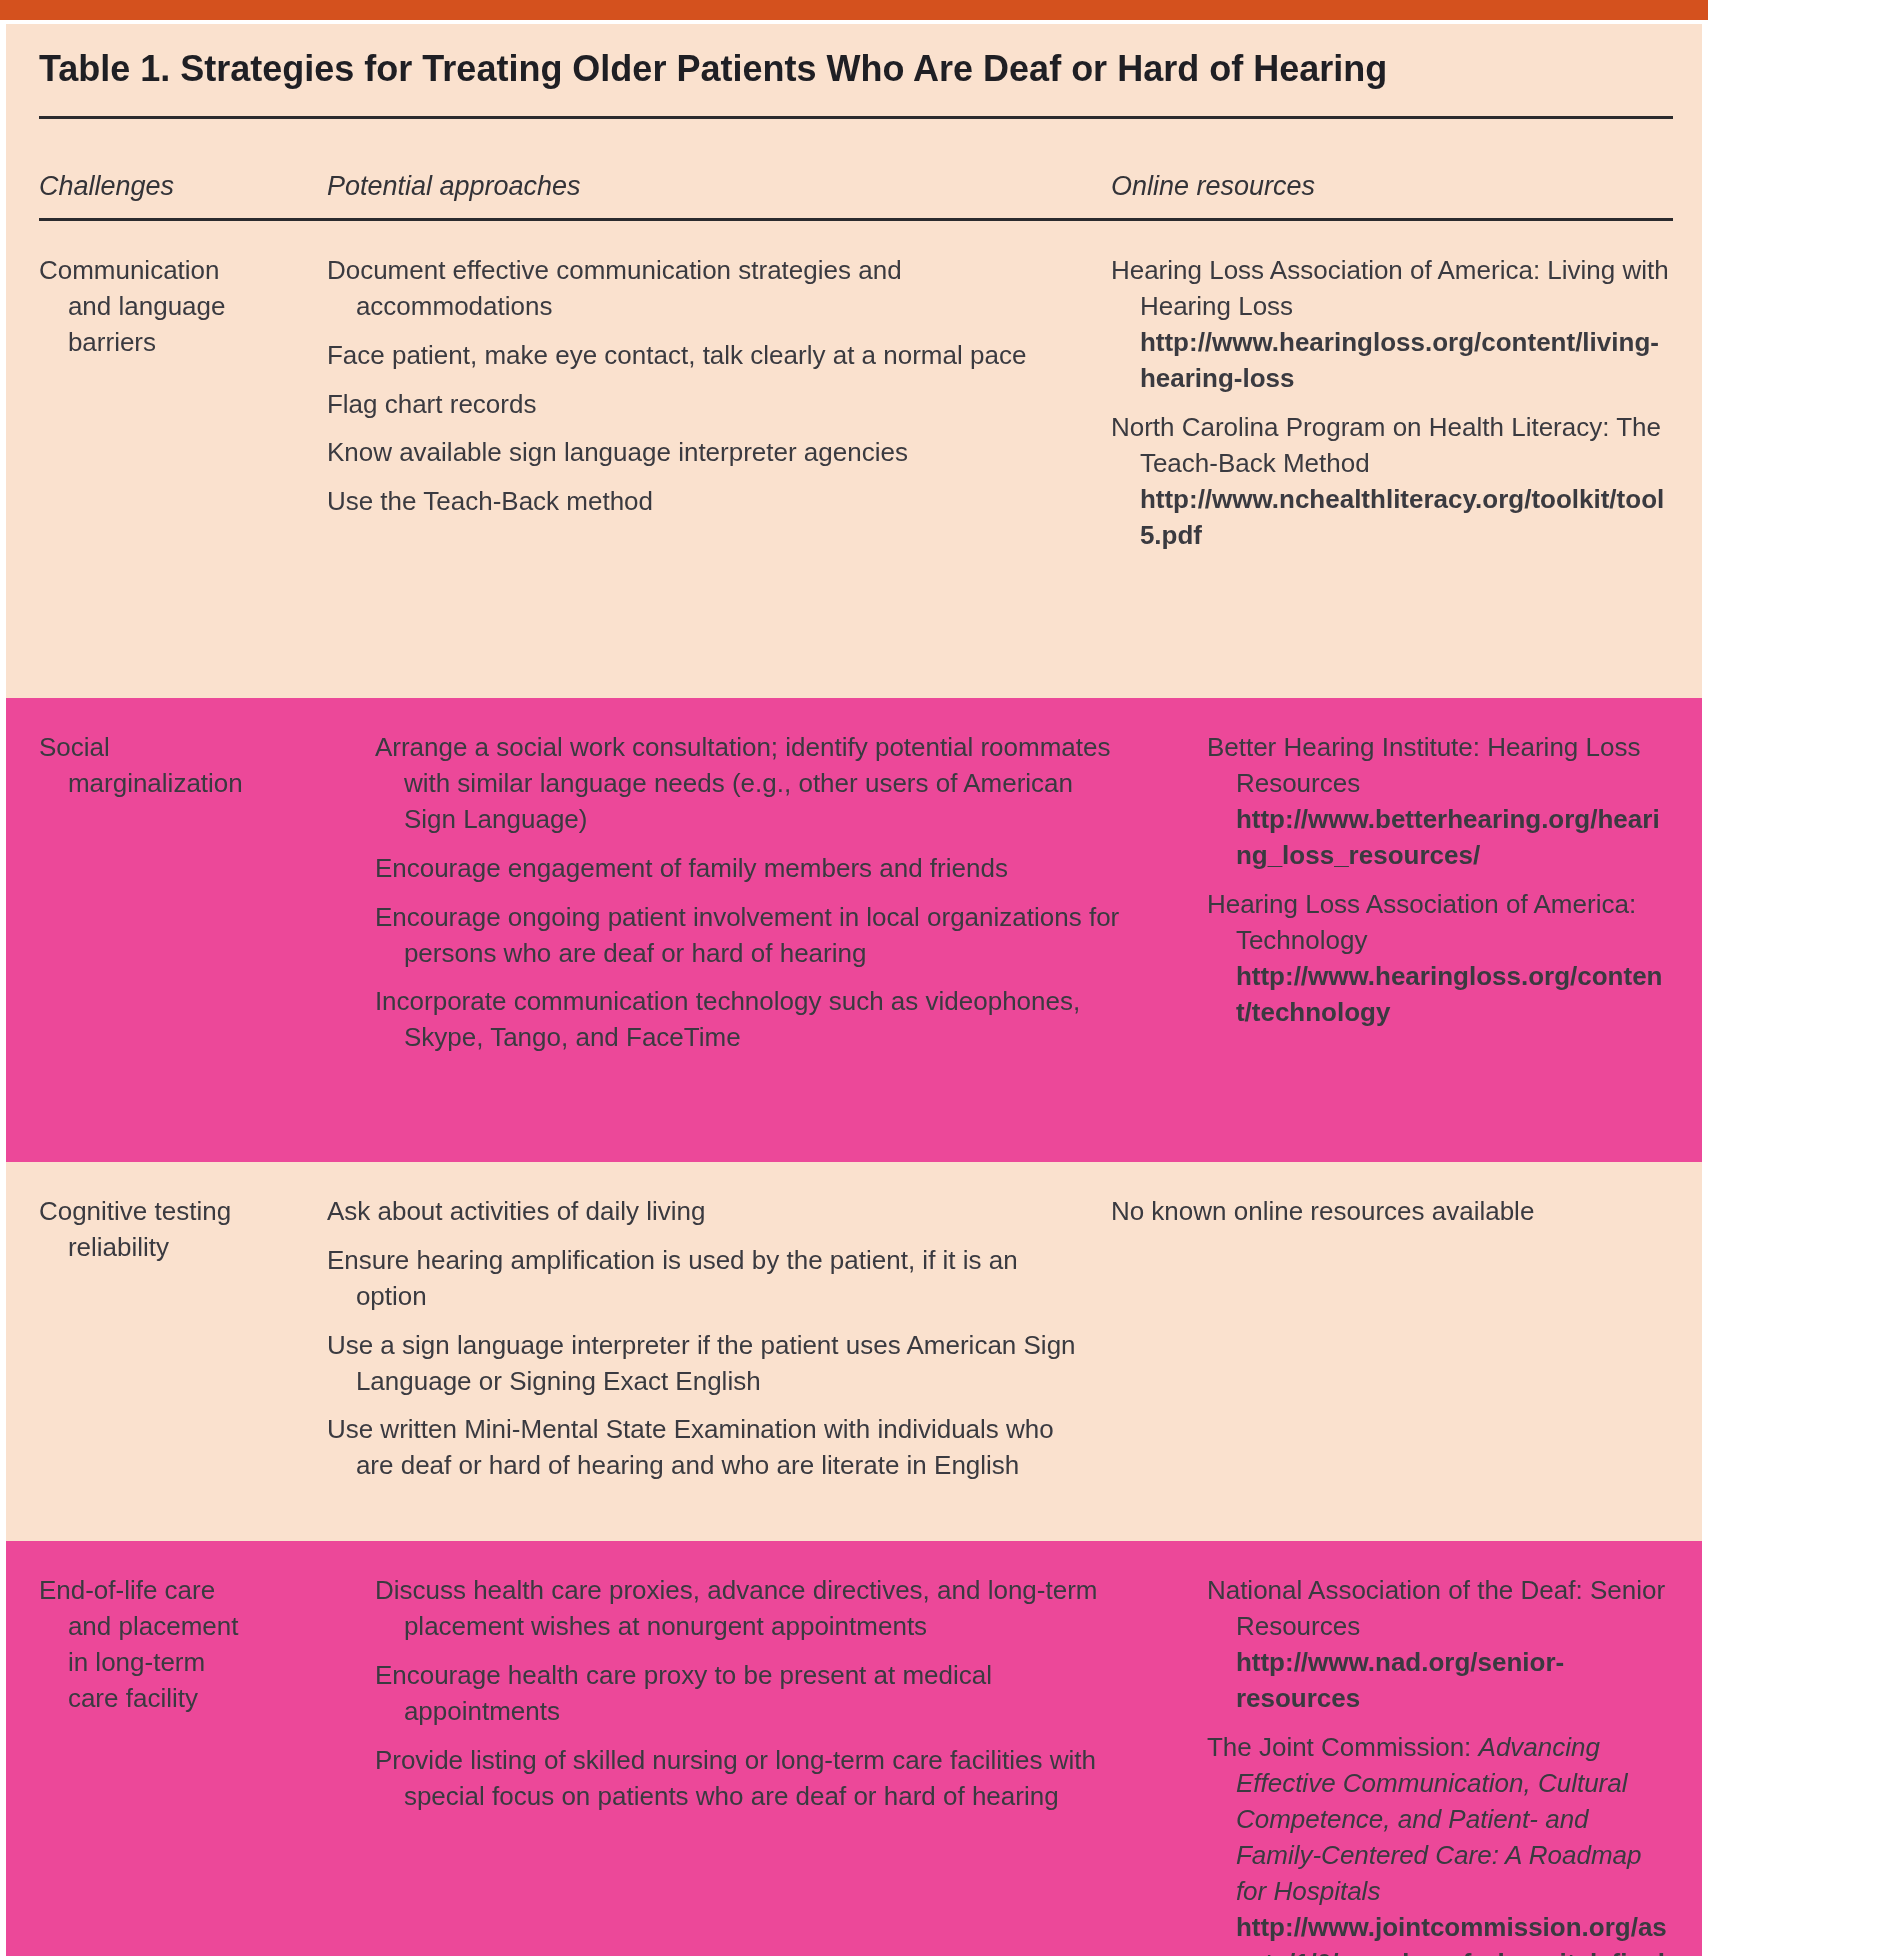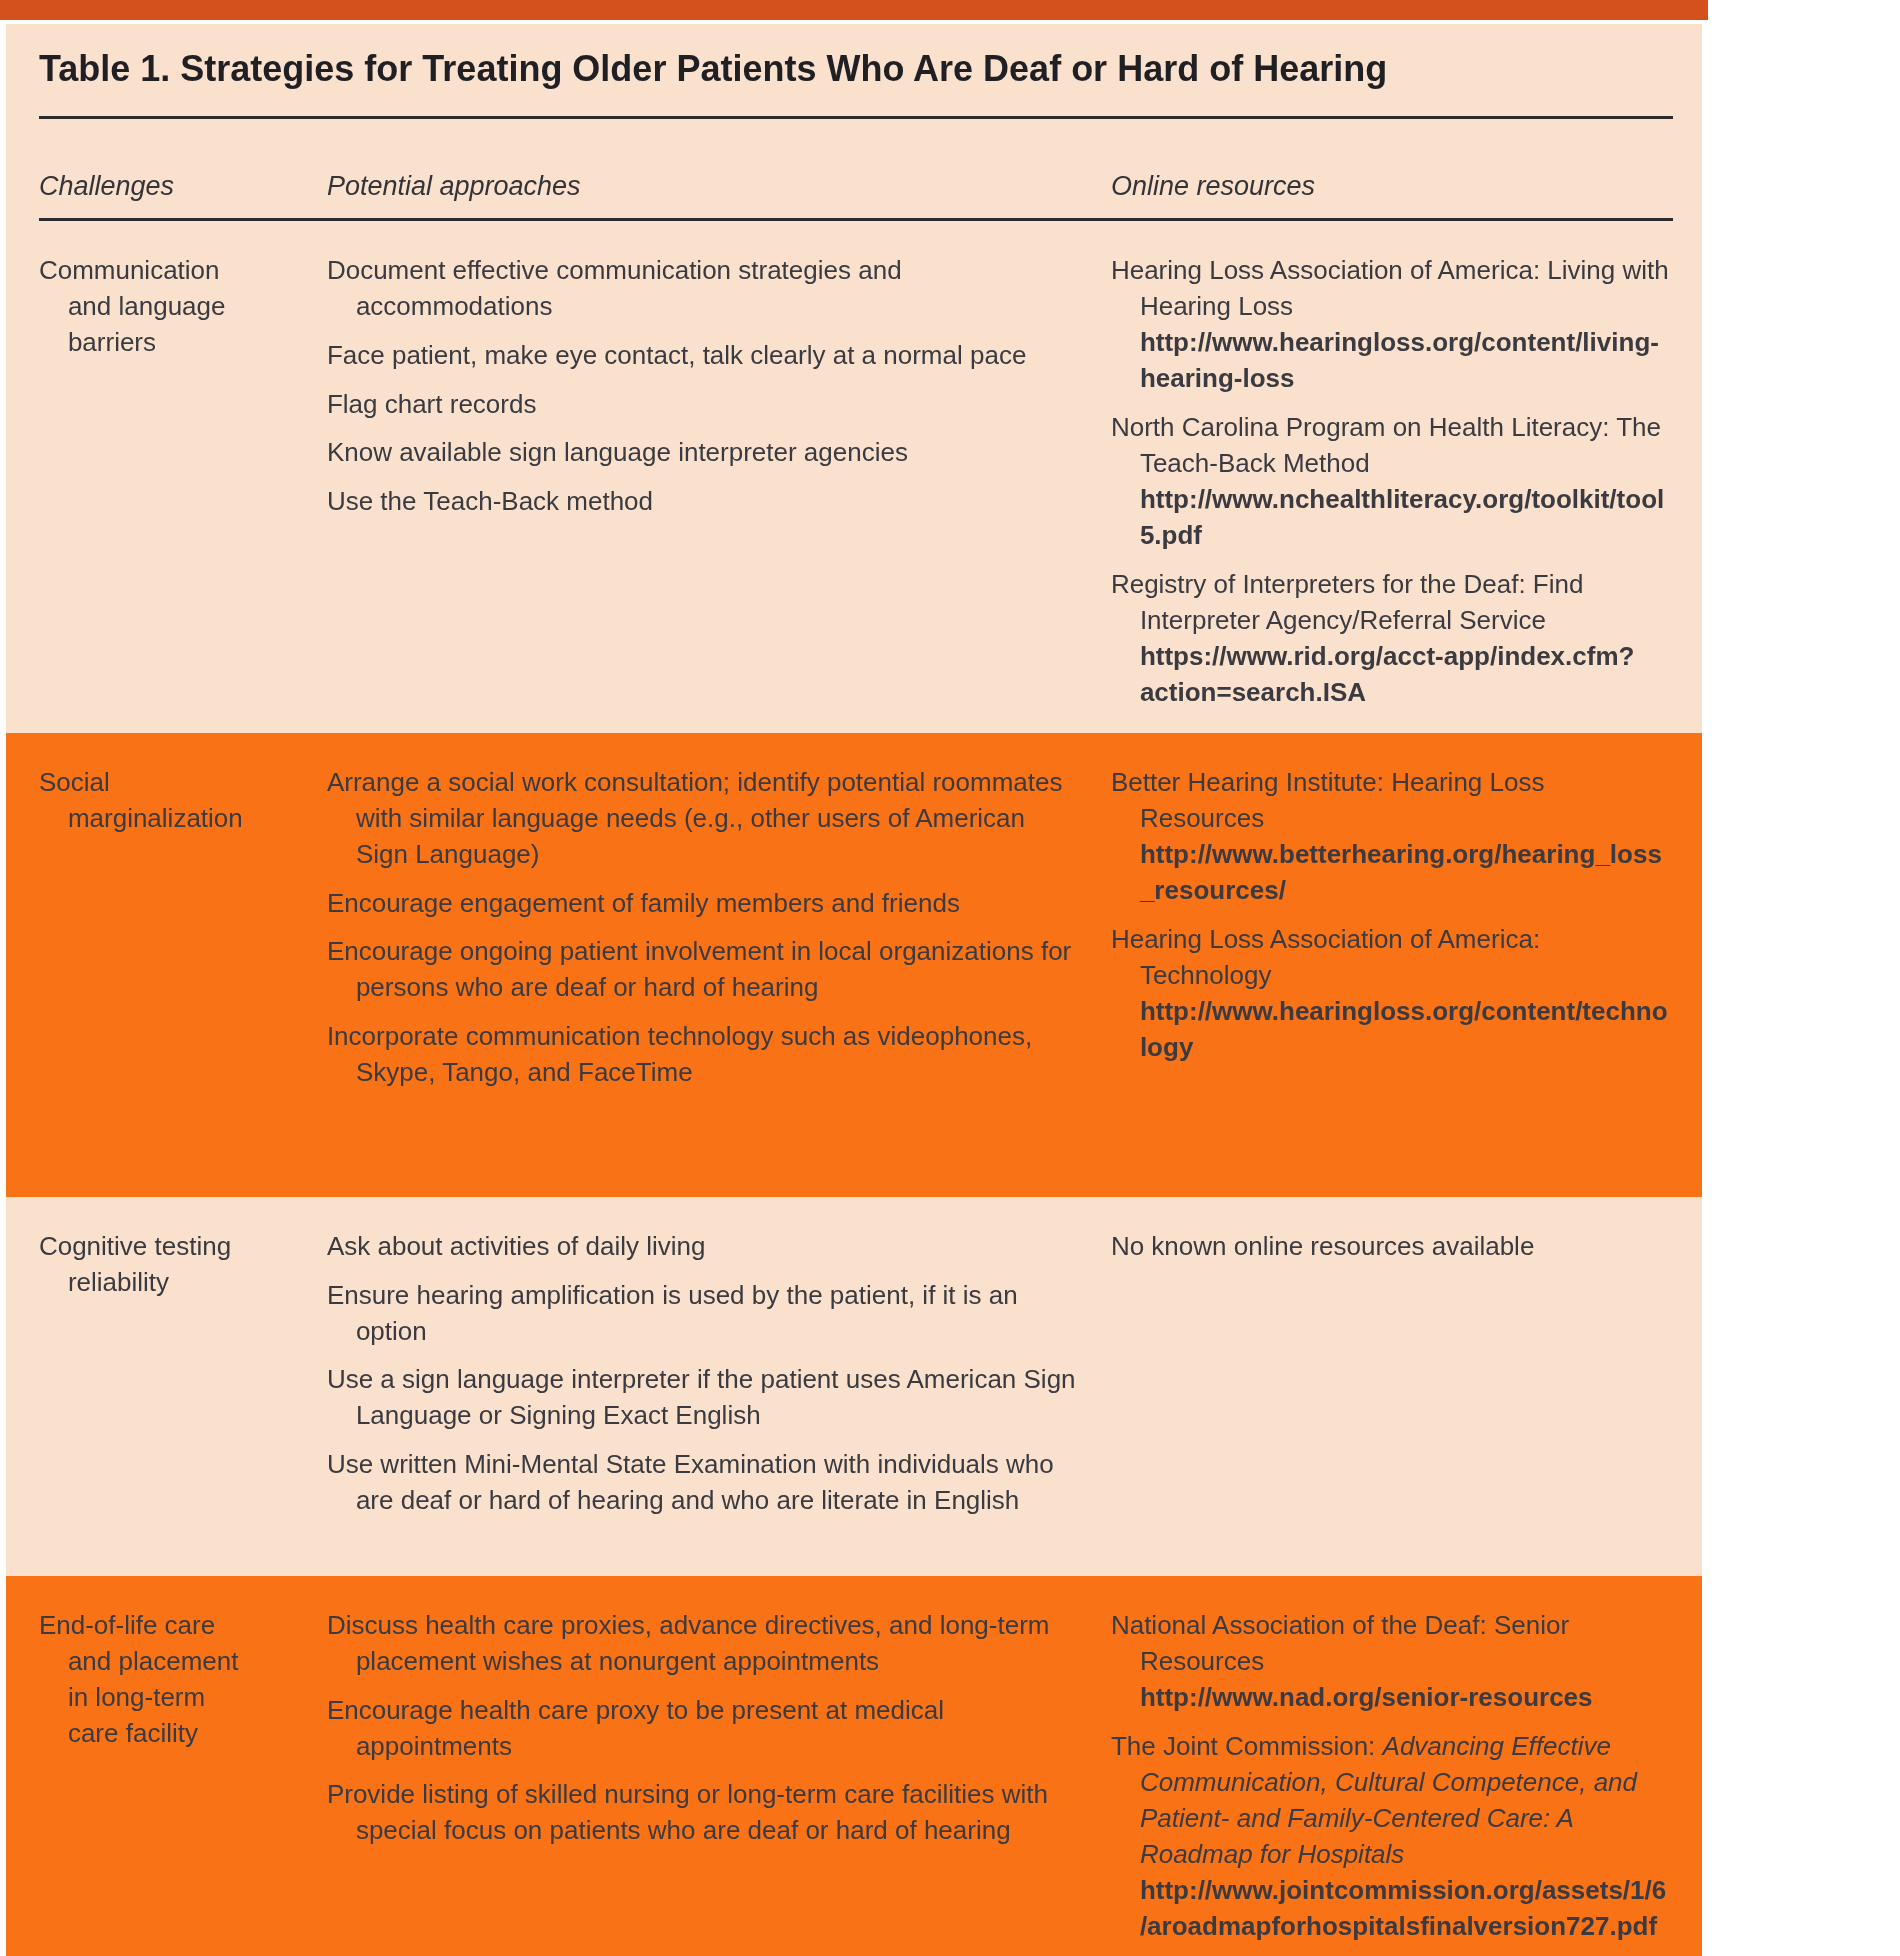--- a/index.html
+++ b/index.html
@@ -9,21 +9,21 @@
     font-family:"Liberation Sans", sans-serif;
     color:#3a3a40;
     display:flex;flex-direction:column;
     box-sizing:border-box;
     overflow:hidden;
   }
   .accent-bar{height:19.5px;width:100%;background:#d4511e;flex:0 0 auto;}
   .accent-bar.bottom{height:17.6px;margin-top:auto;margin-bottom:2.9px;}
   .content{margin:4.9px 5.9px 0 5.9px;flex:0 0 auto;}
   .peach{background:#fae1ce;}
-  .white-row{background:#f97316;}
+  .white-row{background:#ec4899;gap:48px;}
 
   .head-block{padding:0 29px 0 33px;}
   .table-title{
     padding-top:21.5px;
     font-size:36px;line-height:45px;font-weight:bold;
     color:#1f1f24;letter-spacing:0;
   }
   .rule{height:2.9px;background:#2b2b2e;border:none;margin:0;}
   .rule.top-rule{margin-top:25px;}
   .cols-header{
@@ -85,24 +85,20 @@
       </div>
       <div class="cell c3">
         <div class="hang">
           <span>Hearing Loss Association of America: Living with Hearing Loss</span>
           <span class="res-url">http://www.hearingloss.org/content/living-hearing-loss</span>
         </div>
         <div class="hang">
           <span>North Carolina Program on Health Literacy: The Teach-Back Method</span>
           <span class="res-url">http://www.nchealthliteracy.org/toolkit/tool5.pdf</span>
         </div>
-        <div class="hang">
-          <span>Registry of Interpreters for the Deaf: Find Interpreter Agency/Referral Service</span>
-          <span class="res-url">https://www.rid.org/acct-app/index.cfm?action=search.ISA</span>
-        </div>
       </div>
     </section>
 
     <section class="trow r2 white-row">
       <div class="cell challenge-cell">
         <div class="hang">Social marginalization</div>
       </div>
       <div class="cell c2">
         <p class="hang">Arrange a social work consultation; identify potential roommates with similar language needs (e.g., other users of American Sign Language)</p>
         <p class="hang">Encourage engagement of family members and friends</p>

